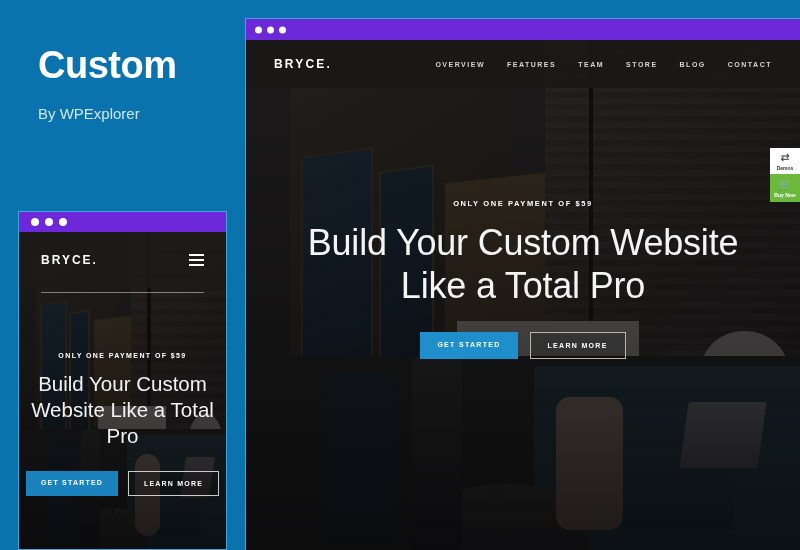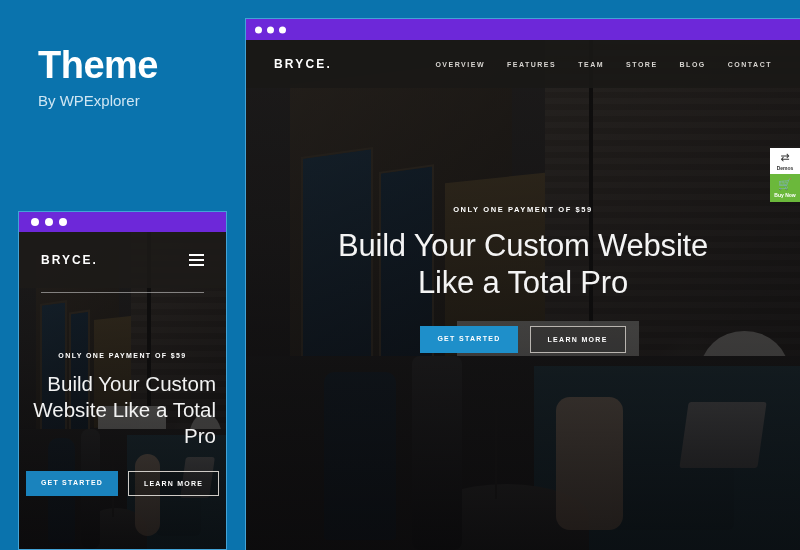--- a/index.html
+++ b/index.html
@@ -19,21 +19,21 @@
   #promo-title {
     font-size: 38px; font-weight: bold; color: #ffffff;
     letter-spacing: -0.5px; line-height: 1.05;
   }
   #promo-sub {
     font-size: 27px; font-weight: 300; color: #eaf4fa;
     margin-top: 9px; line-height: 1.1;
   }
   #promo-by {
     font-size: 15px; font-weight: 400; color: #cfe6f3;
-    margin-top: 6px;
+    margin-top: 19px;
   }
 
   
   .frame { position: absolute; background: #6d28d9; border: 1px solid #43a3d6; }
   .chrome { height: 21px; position: relative; }
   .dots { position: absolute; left: 9px; top: 50%; transform: translateY(-50%); display: flex; gap: 5px; }
   .dot { width: 7px; height: 7px; border-radius: 50%; background: #ffffff; }
   .viewport { position: absolute; left: 0; right: 0; bottom: 0; top: 21px; overflow: hidden; background: #272523; }
 
   
@@ -81,21 +81,21 @@
   .hero {
     position: absolute; left: 0; right: 0; top: 48px; bottom: 0;
     display: flex; flex-direction: column; align-items: center;
     justify-content: center; z-index: 3; padding-bottom: 80px;
   }
   .eyebrow {
     color: #ffffff; font-size: 7.5px; font-weight: bold;
     letter-spacing: 1.6px; text-transform: uppercase; margin-bottom: 14px;
   }
   .hero-title {
-    color: #f4f4f4; font-size: 31px; font-weight: 300;
+    color: #f4f4f4; font-size: 36px; font-weight: 300;
     line-height: 1.17; text-align: center; letter-spacing: -0.2px;
   }
   .btn-row { display: flex; gap: 12px; margin-top: 25px; }
   .btn {
     font-size: 7px; font-weight: bold; letter-spacing: 1.3px;
     text-transform: uppercase; padding: 9px 17px; cursor: pointer;
     color: #ffffff; white-space: nowrap;
   }
   .btn-primary { background: #1e8fca; }
   .btn-ghost { background: rgba(0,0,0,.15); border: 1px solid #b9b5b0; }
@@ -137,39 +137,39 @@
   .m-hero {
     position: absolute; left: 0; right: 0; top: 72px; bottom: 0; z-index: 3;
     display: flex; flex-direction: column; align-items: center; padding: 48px 10px 0;
   }
   .m-eyebrow {
     color: #ffffff; font-size: 7px; font-weight: bold;
     letter-spacing: 1.4px; text-transform: uppercase; margin-bottom: 12px;
   }
   .m-title {
     color: #f2f2f2; font-size: 20.5px; font-weight: 300;
-    line-height: 1.28; text-align: right;
+    line-height: 1.28; text-align: center;
   }
   .m-btn-row { display: flex; gap: 10px; margin-top: 21px; }
   .m-btn {
     font-size: 7px; font-weight: bold; letter-spacing: 1.2px;
     text-transform: uppercase; padding: 8px 15px; color: #ffffff; cursor: pointer;
     white-space: nowrap;
   }
   .m-btn-primary { background: #1a83bd; }
   .m-btn-ghost { background: rgba(0,0,0,.12); border: 1px solid #cfcbc6; }
 
   
   #desktop-frame { left: 245px; top: 18px; width: 556px; height: 533px; }
 </style>
 </head>
 <body>
 
 <div id="promo">
-  <div id="promo-title">Theme</div>
+  <div id="promo-title">Custom</div>
   <div id="promo-by">By WPExplorer</div>
 </div>
 
 <div class="frame" id="mobile-frame">
   <div class="chrome">
     <div class="dots">
       <span class="dot"></span>
       <span class="dot"></span>
       <span class="dot"></span>
     </div>

